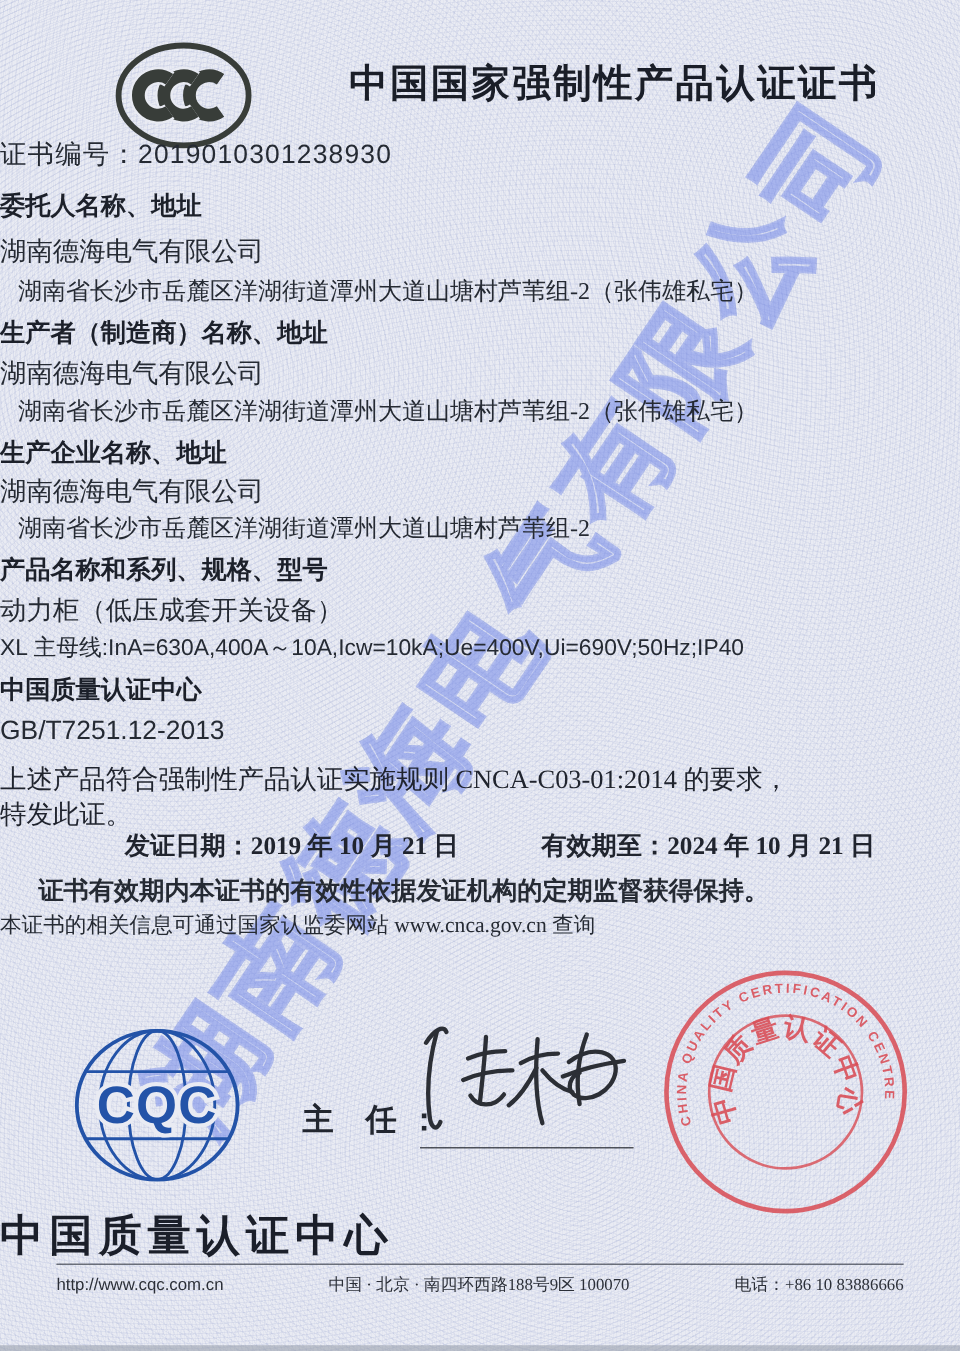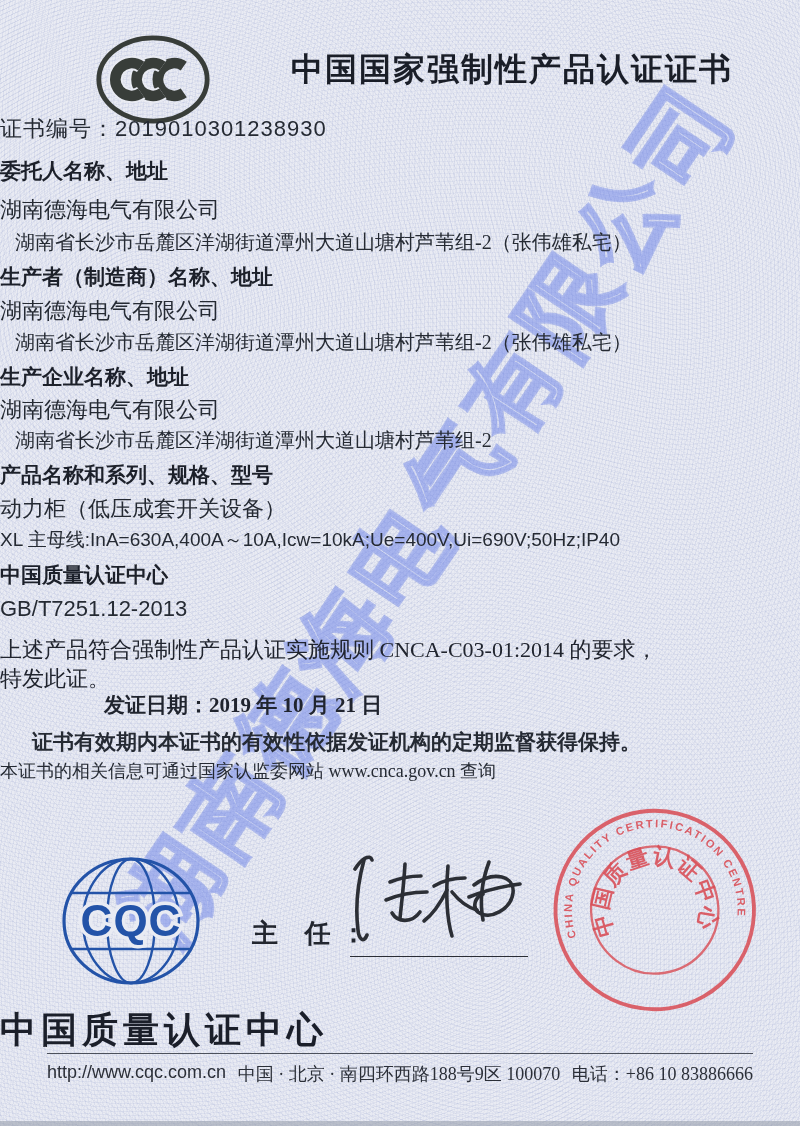--- a/index.html
+++ b/index.html
@@ -37,21 +37,21 @@
   .info{font-size:18px;}
   .director{
     position:absolute; left:252px; top:916px; font-size:26px; font-weight:600;
     letter-spacing:10px; color:#22262f; z-index:2;
   }
   .sig-underline{position:absolute; left:350px; top:956px; width:178px; height:0; border-top:1.6px solid #2a2d35; z-index:2;}
   .sig-svg{position:absolute; left:342px; top:842px; z-index:2;}
   .sr{position:absolute; width:1px; height:1px; overflow:hidden; opacity:0;}
   .org-title{top:1006px; font-size:36px; font-weight:700; letter-spacing:5px; color:#1b1f2a;}
   .divider{position:absolute; left:47px; top:1053px; width:706px; border-top:1.4px solid #4c515c; z-index:2;}
-  .footer{position:absolute; left:47px; top:1062px; width:706px; display:flex; justify-content:flex-end; align-items:flex-start; font-size:18px; color:#2b2f38; z-index:2;}
+  .footer{position:absolute; left:47px; top:1062px; width:706px; display:flex; justify-content:flex-end; align-items:flex-start; font-size:14px; color:#2b2f38; z-index:2;}
   .footer .mid{flex:1; text-align:center;}
   .ccc{position:absolute; left:94px; top:32px; z-index:2;}
   .cqc{position:absolute; left:56px; top:853px; z-index:2;}
   .stamp{position:absolute; left:549px; top:804px; z-index:3; transform:rotate(-8deg); opacity:0.92;}
   .scan-edge{position:absolute; left:0; bottom:0; width:100%; height:5px; background:rgba(148,154,168,0.55); z-index:5;}
 </style>
 </head>
 <body>
 
 <div class="page">
@@ -91,20 +91,21 @@
   <div class="line sans" style="top:527px; font-size:19px;">XL  主母线:InA=630A,400A～10A,Icw=10kA;Ue=400V,Ui=690V;50Hz;IP40</div>
 
   <div class="line hd" style="top:561px">中国质量认证中心</div>
   <div class="line sans" style="top:596px; font-size:22px;">GB/T7251.12-2013</div>
 
   <div class="line decl" style="top:635px">上述产品符合强制性产品认证实施规则 CNCA-C03-01:2014 的要求，</div>
   <div class="line decl" style="top:664px">特发此证。</div>
 
   <div class="dates-row" style="position:absolute; top:691px; left:0; width:100%; height:28px; z-index:2;margin-left:11px;">
     <span style="left:93px">发证日期：2019 年 10 月 21 日</span>
+    <span style="left:440px">有效期至：2024 年 10 月 21 日</span>
   </div>
 
   <div class="line keep" style="top:728px">证书有效期内本证书的有效性依据发证机构的定期监督获得保持。</div>
   <div class="line info" style="top:759px">本证书的相关信息可通过国家认监委网站 www.cnca.gov.cn 查询</div>
 
   <div class="cqc">
     <svg width="150" height="140" viewBox="0 0 150 140">
       <g fill="none" stroke="#2353a8" stroke-width="2.4">
         <ellipse cx="75" cy="68" rx="67" ry="62" stroke-width="3.2"></ellipse>
         <line x1="15" y1="40" x2="135" y2="40"></line>

